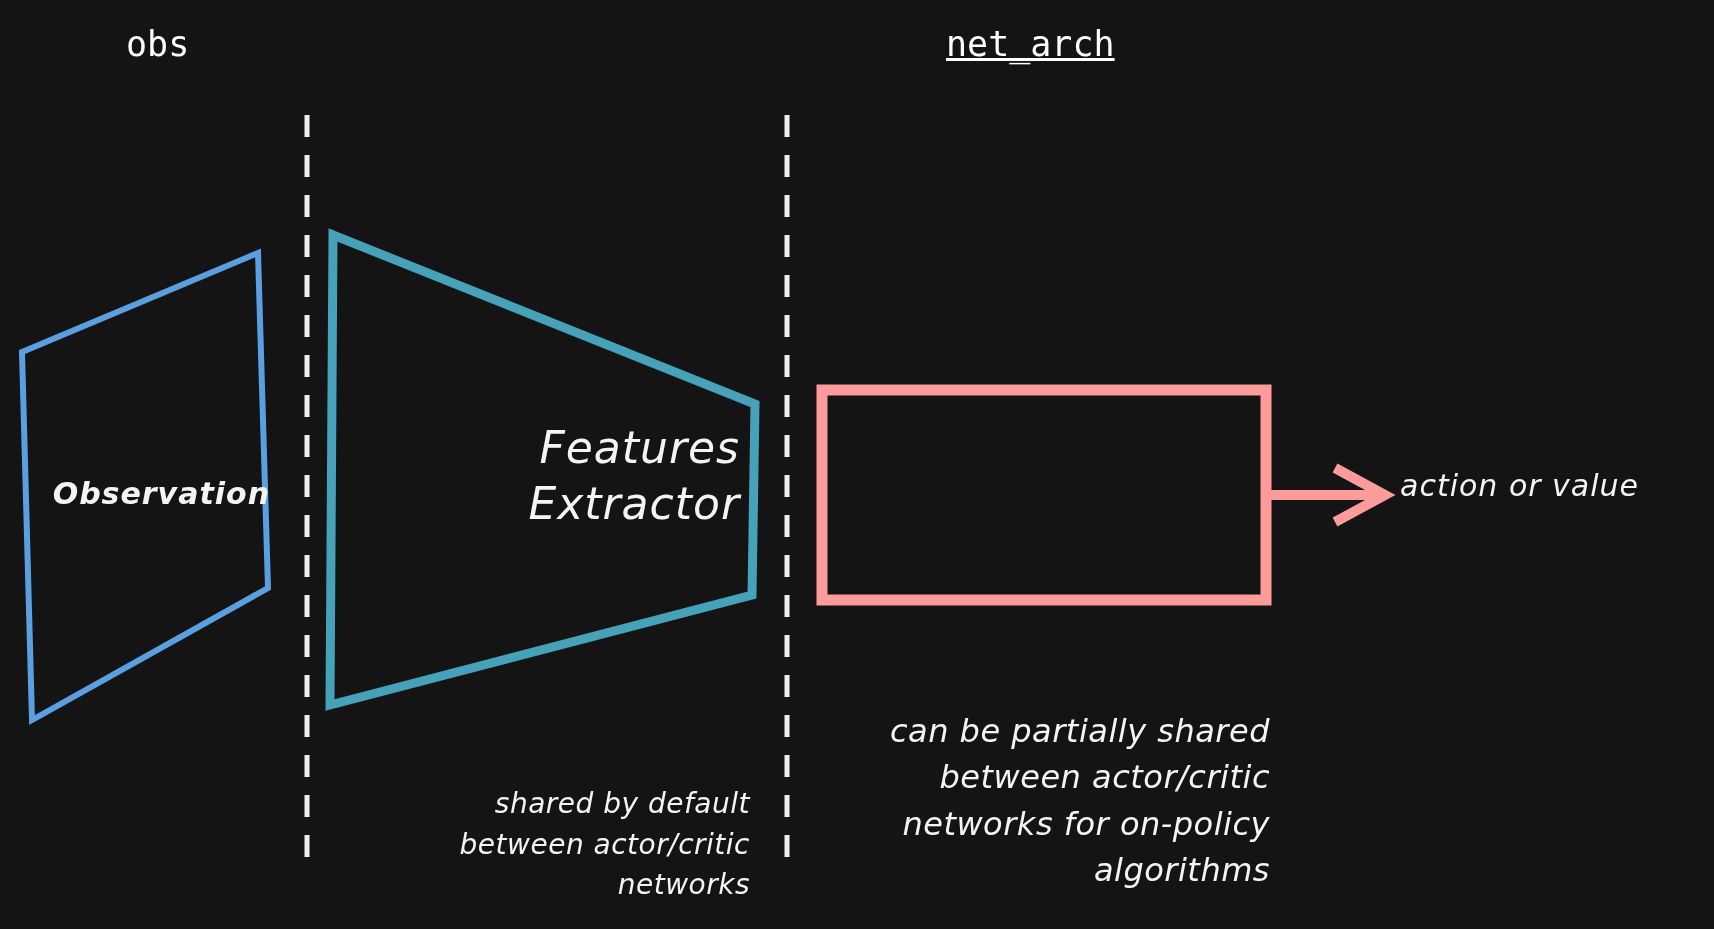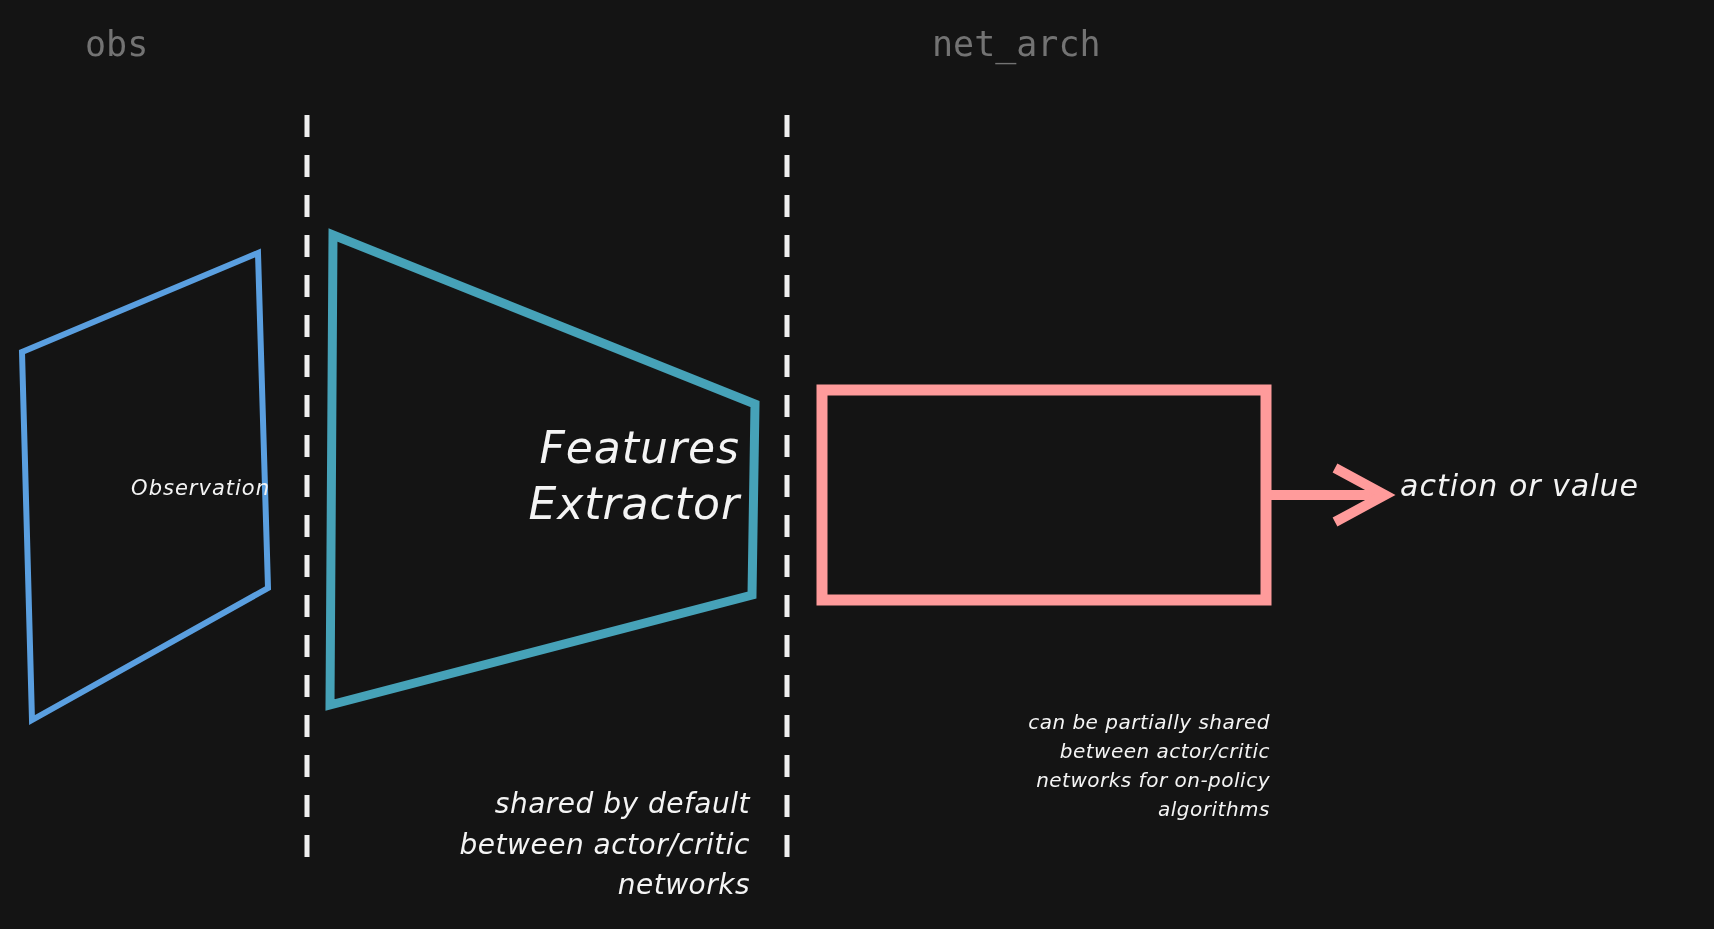--- a/index.html
+++ b/index.html
@@ -12,46 +12,48 @@
     width: 1714px;
     height: 929px;
     background: #141414;
     overflow: hidden;
     font-family: "DejaVu Sans", sans-serif;
   }
   .hdr {
     position: absolute;
     font-family: "DejaVu Sans Mono", "Liberation Mono", monospace;
     font-size: 35px;
-    color: #737373;
+    color: #ffffff;
     letter-spacing: 0px;
     white-space: nowrap;
     top: 24px;
+    margin-left: 41px;
   }
   #hdr-obs   { left: 85px; }
   #hdr-fe    { left: 333px; }
-  #hdr-na    { left: 932px; }
+  #hdr-na    { left: 905px; text-decoration: underline; }
 
   .hand {
     position: absolute;
     font-family: "DejaVu Sans", sans-serif;
     color: #f4f4f4;
     white-space: pre;
     text-align: right;
     line-height: 1.28;
     font-style: italic;
     font-weight: 300;
   }
 
   #lbl-observation {
     left: 30px;
     top: 475px;
     width: 240px;
-    font-size: 21px;
+    font-size: 30px;
     letter-spacing: 1px;
+    font-weight: bold;
   }
   #lbl-features {
     left: 360px;
     top: 420px;
     width: 380px;
     font-size: 44px;
     letter-spacing: 1px;
   }
   #lbl-fcnet {
     left: 840px;
@@ -73,21 +75,21 @@
     top: 784px;
     width: 425px;
     font-size: 28px;
     line-height: 1.45;
     letter-spacing: 0.5px;
   }
   #cap-na {
     left: 800px;
     top: 708px;
     width: 470px;
-    font-size: 20px;
+    font-size: 32px;
     line-height: 1.45;
     letter-spacing: 0.5px;
   }
   svg.layer {
     position: absolute;
     left: 0; top: 0;
     width: 1714px;
     height: 929px;
     overflow: visible;
   }

